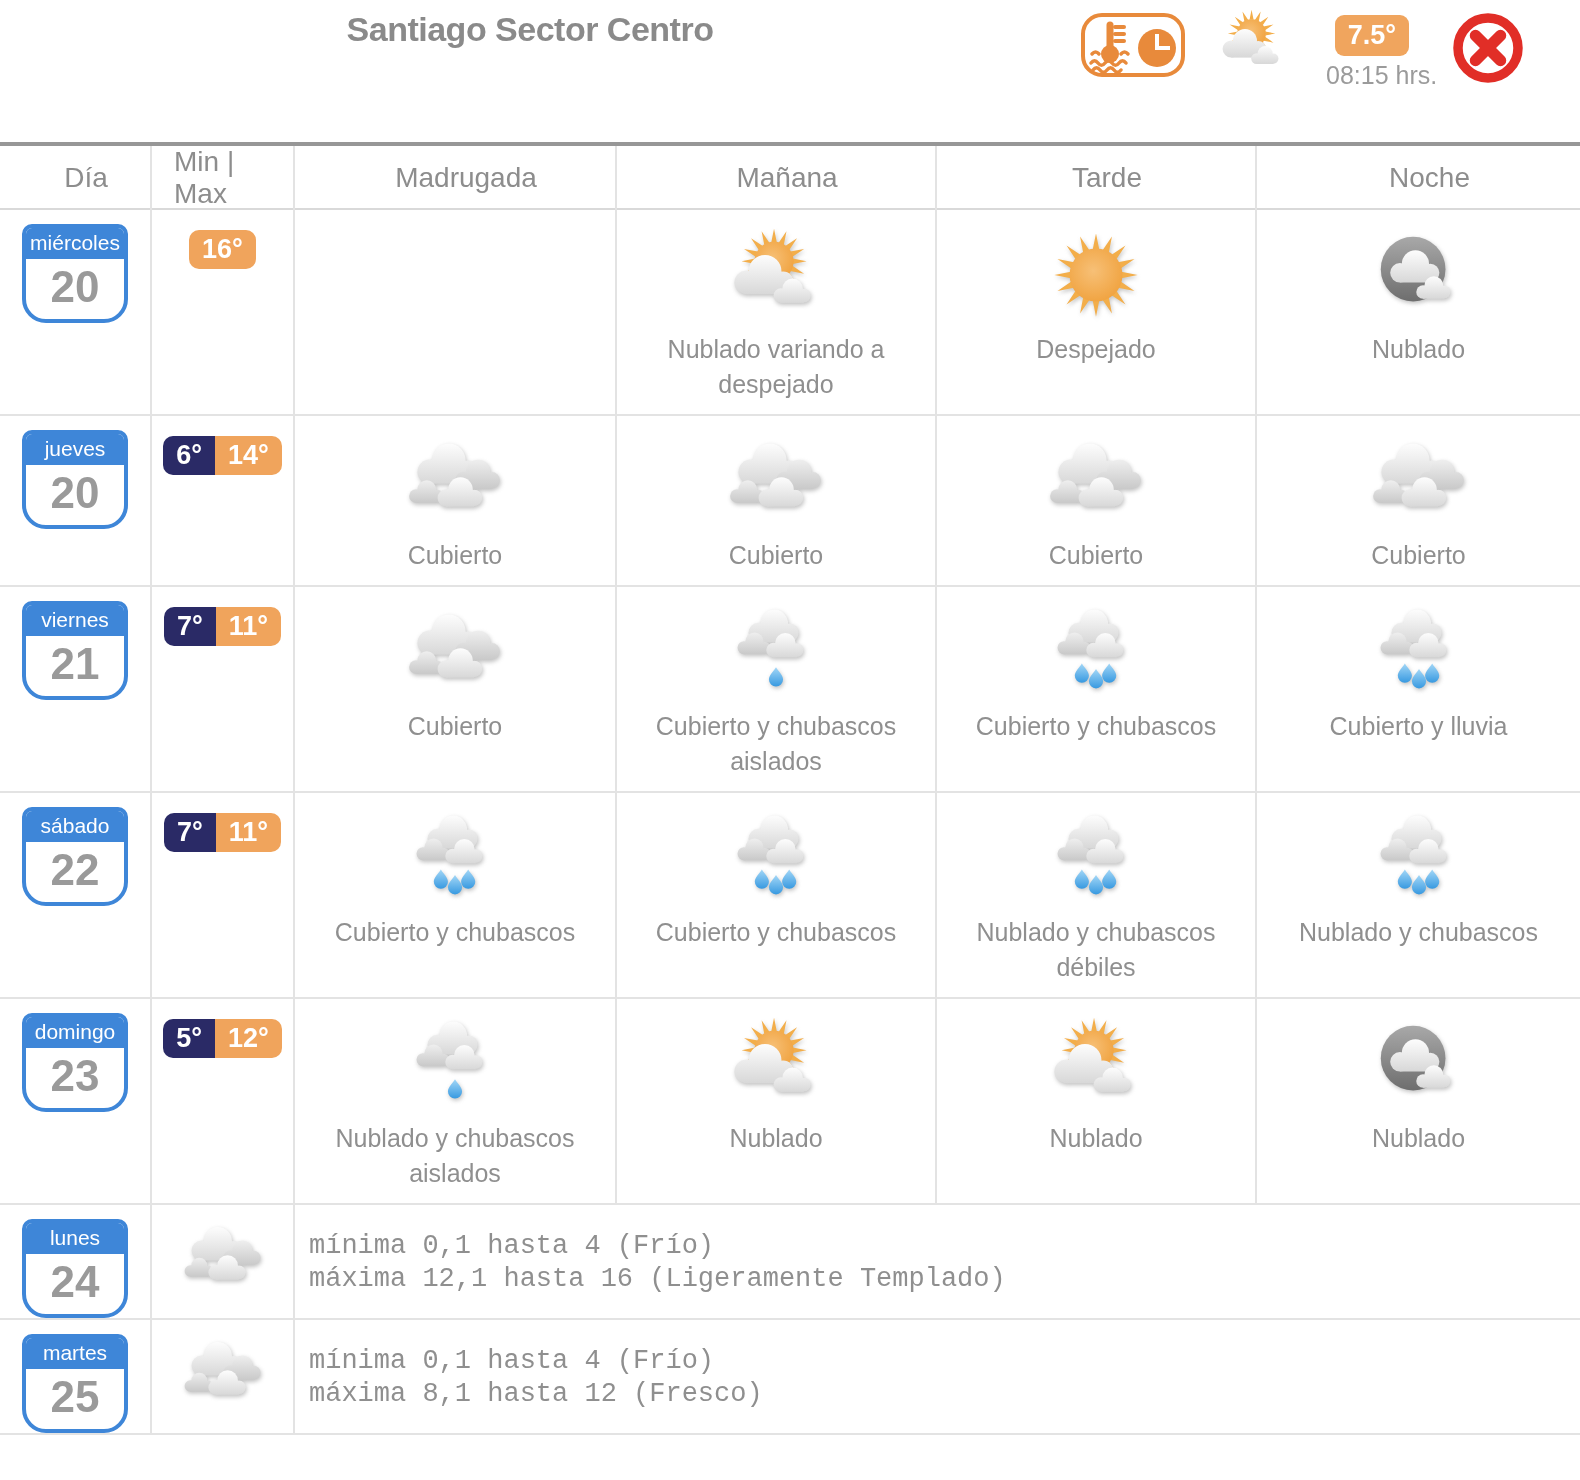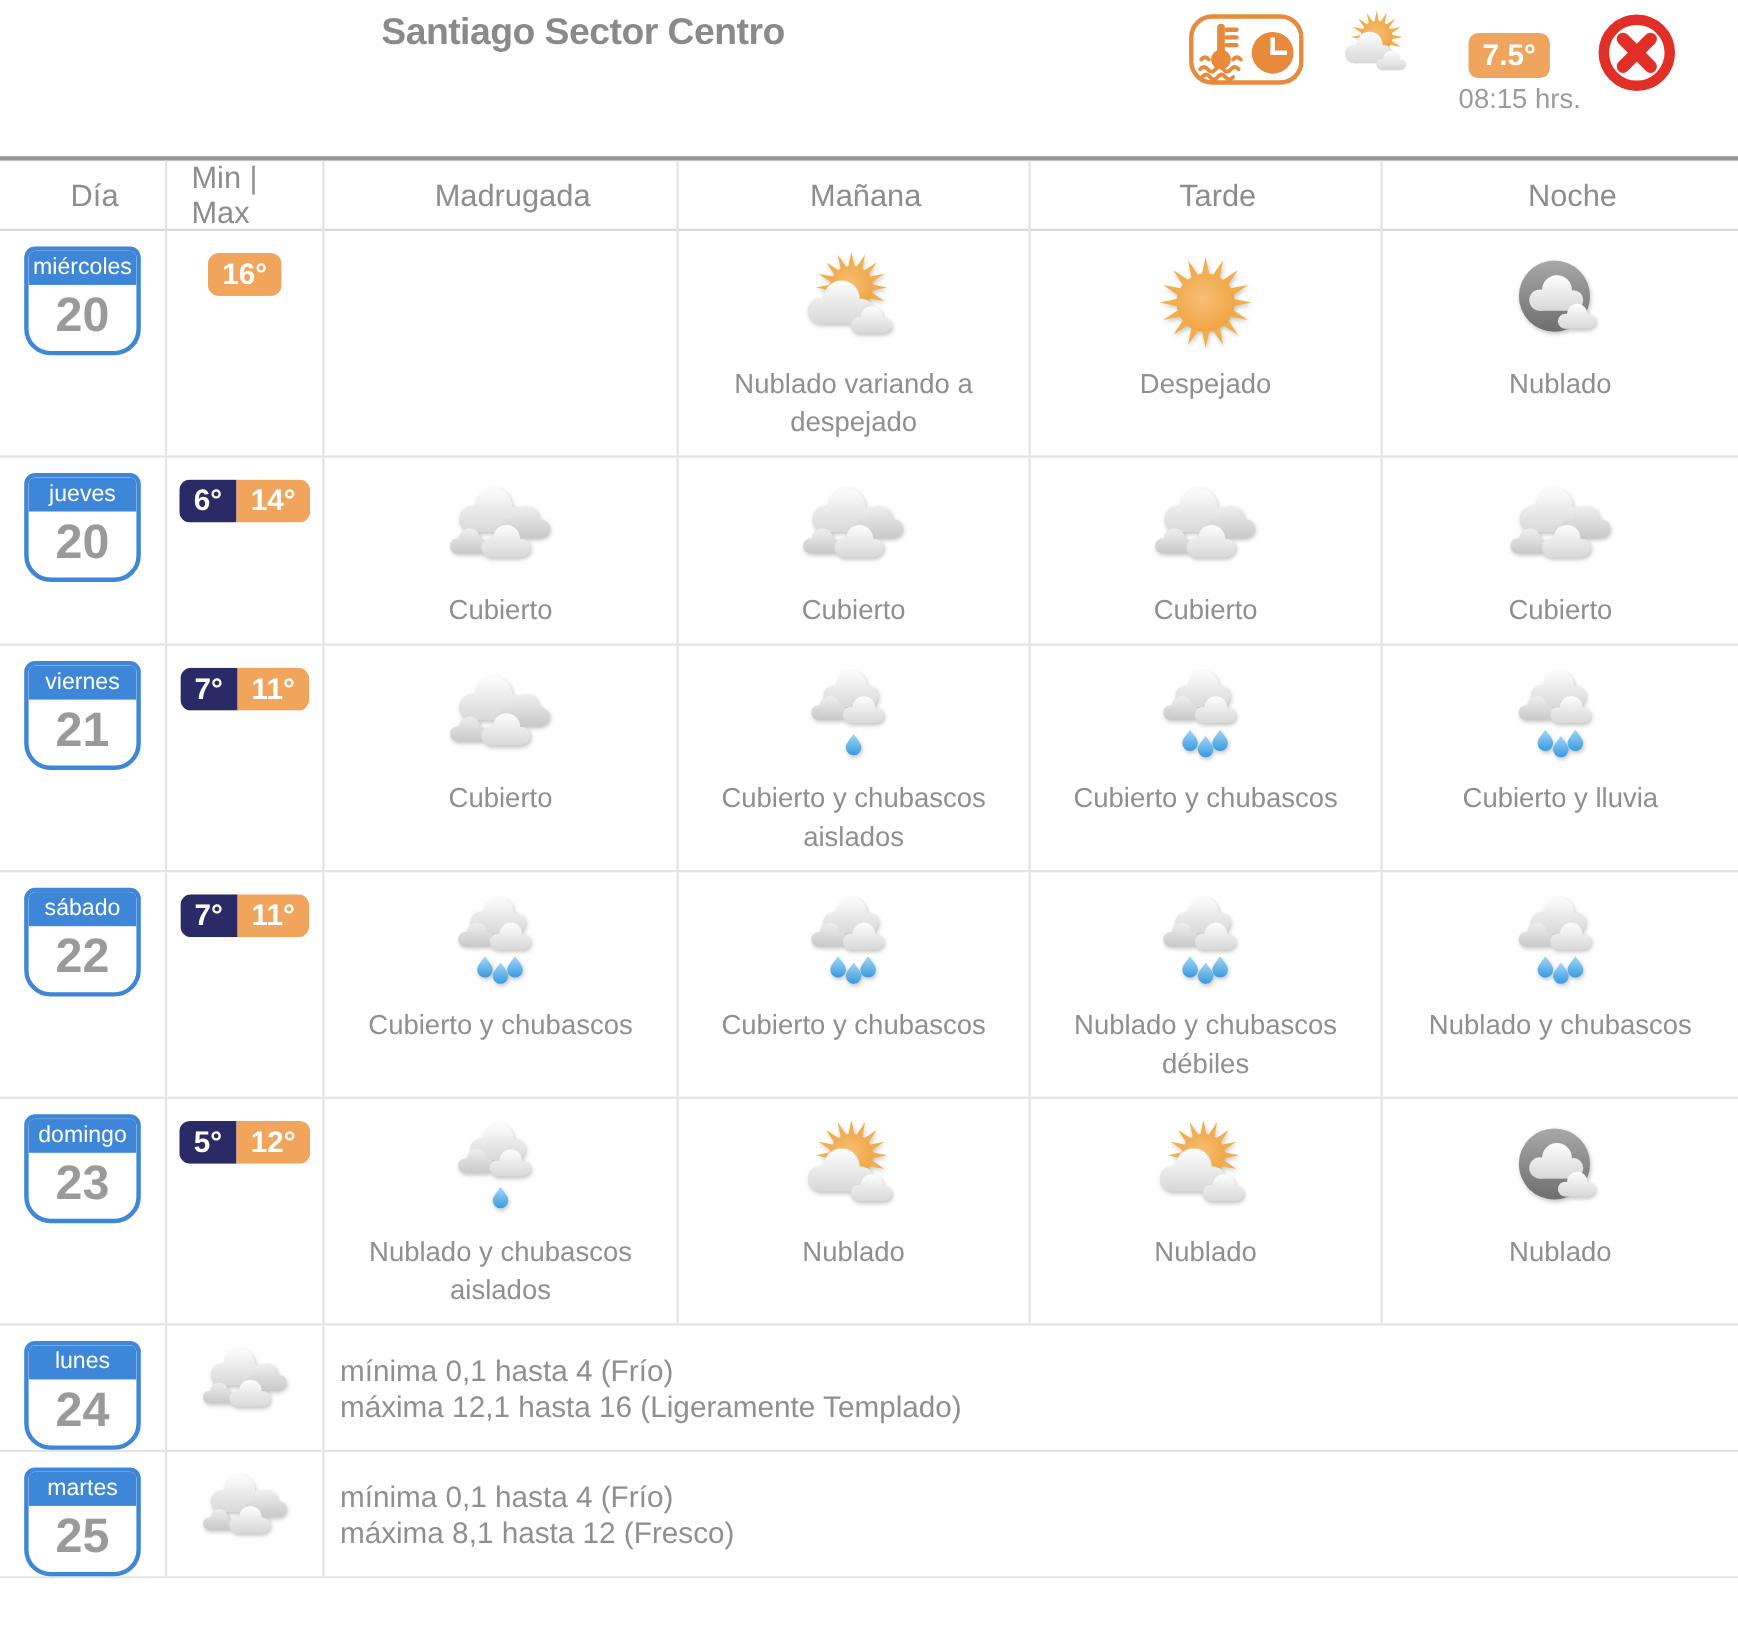--- a/index.html
+++ b/index.html
@@ -6,21 +6,21 @@
   body{width:1580px;font-family:"Liberation Sans","DejaVu Sans",sans-serif;color:#8f8f8f;}
   .app{position:relative;width:1580px;}
 
   
   .topbar{position:relative;height:142px;}
   .title{position:absolute;left:530px;top:10px;transform:translateX(-50%);
          font-size:34px;font-weight:bold;color:#8a8a8a;letter-spacing:-0.5px;white-space:nowrap;margin:0;}
   .thermo-wrap{position:absolute;left:1080px;top:12px;}
   .cond-wrap{position:absolute;left:1210px;top:8px;width:86px;height:74px;}
   .cond-wrap svg{width:86px;height:74px;}
-  .tempblock{position:absolute;left:1326px;top:30px;width:92px;text-align:center;}
+  .tempblock{position:absolute;left:1326px;top:15px;width:92px;text-align:center;}
   .temp-badge{display:inline-block;background:#f0a55e;color:#fff;font-weight:bold;
               font-size:27px;padding:5px 13px;border-radius:9px;}
   .temp-time{display:block;margin-top:5px;font-size:25px;color:#9b9b9b;white-space:nowrap;}
   .close-btn{position:absolute;left:1448px;top:8px;width:80px;height:80px;padding:0;border:0;
              background:transparent;cursor:pointer;}
 
   
   .ftable{border-top:4px solid #979797;}
   .hrow,.frow{display:grid;grid-template-columns:152px 143px 322px 320px 320px 323px;}
   .srow{display:grid;grid-template-columns:152px 143px 1fr;}
@@ -44,21 +44,21 @@
   .badge.max{background:#f0a45c;}
 
   .p-cell{display:flex;flex-direction:column;align-items:center;padding:18px 10px 12px;}
   .icon-slot{height:98px;display:flex;align-items:center;justify-content:center;}
   .icon-slot svg{width:132px;height:98px;filter:drop-shadow(1px 2px 2px rgba(120,120,120,0.45));}
   .cond-label{margin-top:6px;font-size:25px;color:#8f8f8f;text-align:center;line-height:1.4;max-width:272px;}
 
   .s-icon-cell{display:flex;align-items:center;justify-content:center;}
   .s-icon-cell svg{width:110px;height:82px;filter:drop-shadow(1px 2px 2px rgba(120,120,120,0.45));}
   .s-text-cell{display:flex;flex-direction:column;justify-content:center;padding:10px 10px 8px 14px;
-               font-size:27px;color:#8f8f8f;line-height:1.2;}
+               font-size:27px;color:#8f8f8f;line-height:1.2;font-family:Liberation Mono, monospace;}
 </style>
 </head>
 <body>
 
 <svg width="0" height="0" style="position:absolute" aria-hidden="true">
   <defs>
     <linearGradient id="g-cw" gradientUnits="userSpaceOnUse" x1="0" y1="4" x2="0" y2="58">
       <stop offset="0" stop-color="#ffffff"></stop>
         <stop offset="1" stop-color="#d7d7d7"></stop>
     </linearGradient>

